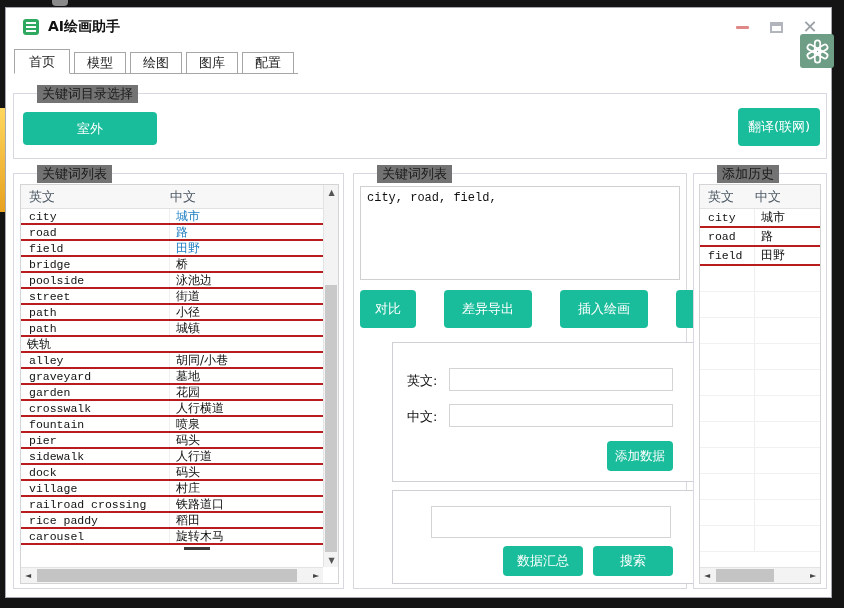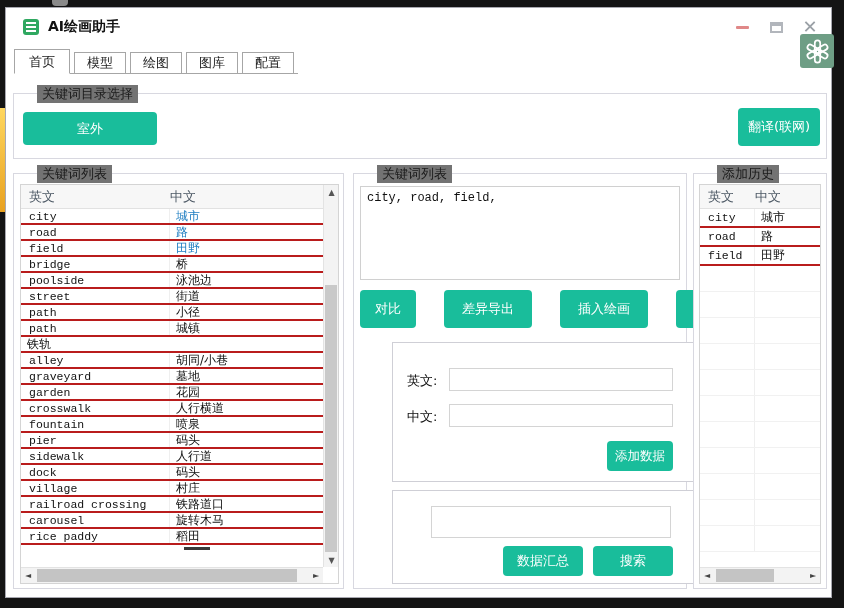--- a/index.html
+++ b/index.html
@@ -241,26 +241,26 @@
           </div>
           <div class="trow">
             <span class="td-en">village</span>
             <span class="td-zh">村庄</span>
           </div>
           <div class="trow">
             <span class="td-en">railroad crossing</span>
             <span class="td-zh">铁路道口</span>
           </div>
           <div class="trow">
+            <span class="td-en">rice paddy</span>
+            <span class="td-zh">稻田</span>
+          </div>
+          <div class="trow">
             <span class="td-en">carousel</span>
             <span class="td-zh">旋转木马</span>
-          </div>
-          <div class="trow">
-            <span class="td-en">rice paddy</span>
-            <span class="td-zh">稻田</span>
           </div>
         </div>
       <div class="tbody partial-row" style="margin-right:15px;">
           <i></i>
         </div>
       <div class="vscroll">
         <span class="arr up">▲</span>
         <span class="thumb-v"></span>
         <span class="arr down">▼</span>
       </div>

